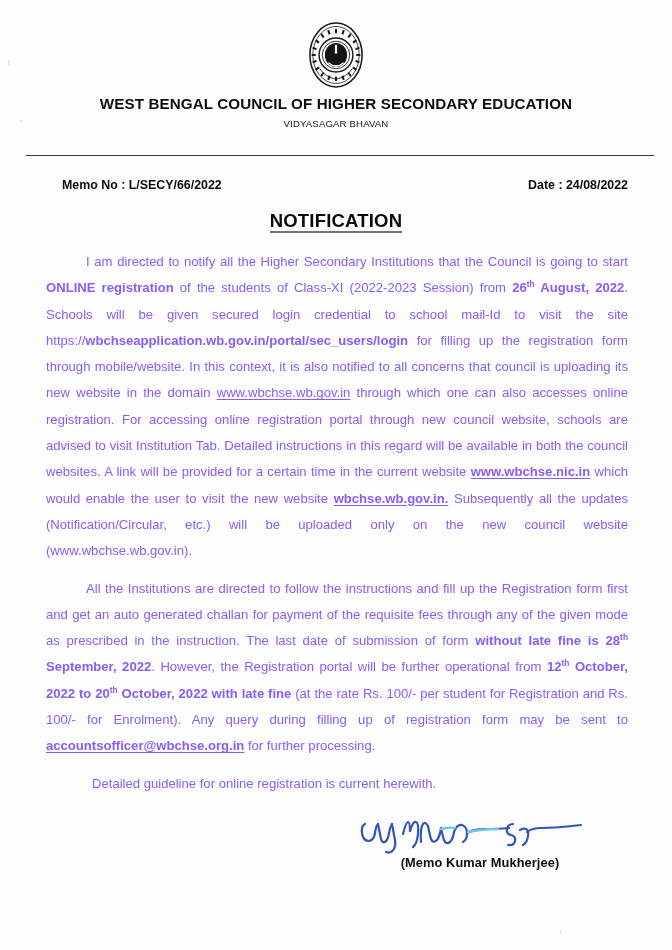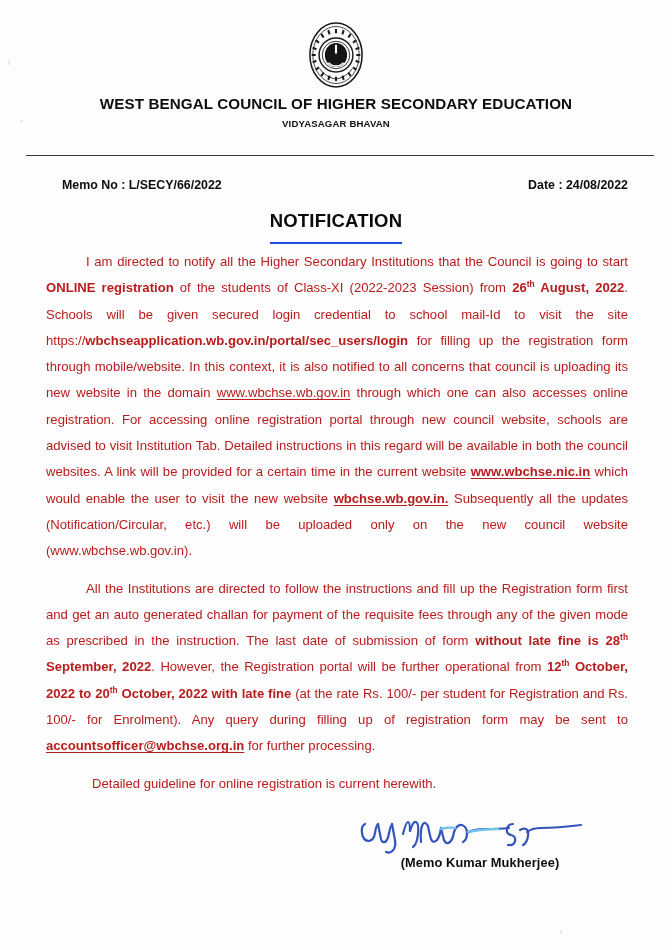--- a/index.html
+++ b/index.html
@@ -36,21 +36,21 @@
   .org-title {
     font-size: 15.2px;
     font-weight: bold;
     letter-spacing: 0.1px;
     color: #0d0d0d;
     line-height: 1.1;
     margin-bottom: 4px;
   }
   .org-sub {
     font-size: 9.6px;
-    font-weight: bold;
+    font-weight: normal;
     letter-spacing: 0.15px;
     color: #131313;
     line-height: 1.55;
   }
 
   .rule {
     position: absolute;
     left: 26px;
     right: 18px;
     top: 155px;
@@ -79,37 +79,37 @@
     left: 0;
     right: 0;
     top: 210px;
     text-align: center;
     font-size: 18.5px;
     font-weight: bold;
     letter-spacing: 0.2px;
     color: #0b0b0b;
   }
   .doc-heading span {
-    border-bottom: 2px solid #1d4ed8;
-    padding-bottom: 11px;
+    border-bottom: 2px solid #737373;
+    padding-bottom: 0;
   }
 
   
   .body-wrap {
     position: absolute;
     left: 46px;
     top: 249px;
     width: 582px;
   }
   .para {
     font-size: 13.1px;
     line-height: 26.3px;
     text-align: justify;
     text-justify: inter-word;
-    color: #b91c1c;
+    color: #8b5cf6;
     margin: 0 0 11px 0;
   }
   .para.indent { text-indent: 40px; }
   .para.last { text-indent: 46px; margin-top: 6px; }
   .para b { font-weight: bold; }
   .u { text-decoration: underline; text-underline-offset: 1.5px; }
   .bu { font-weight: bold; text-decoration: underline; text-underline-offset: 1.5px; }
   sup { font-size: 0.64em; vertical-align: super; line-height: 0; }
 
   

